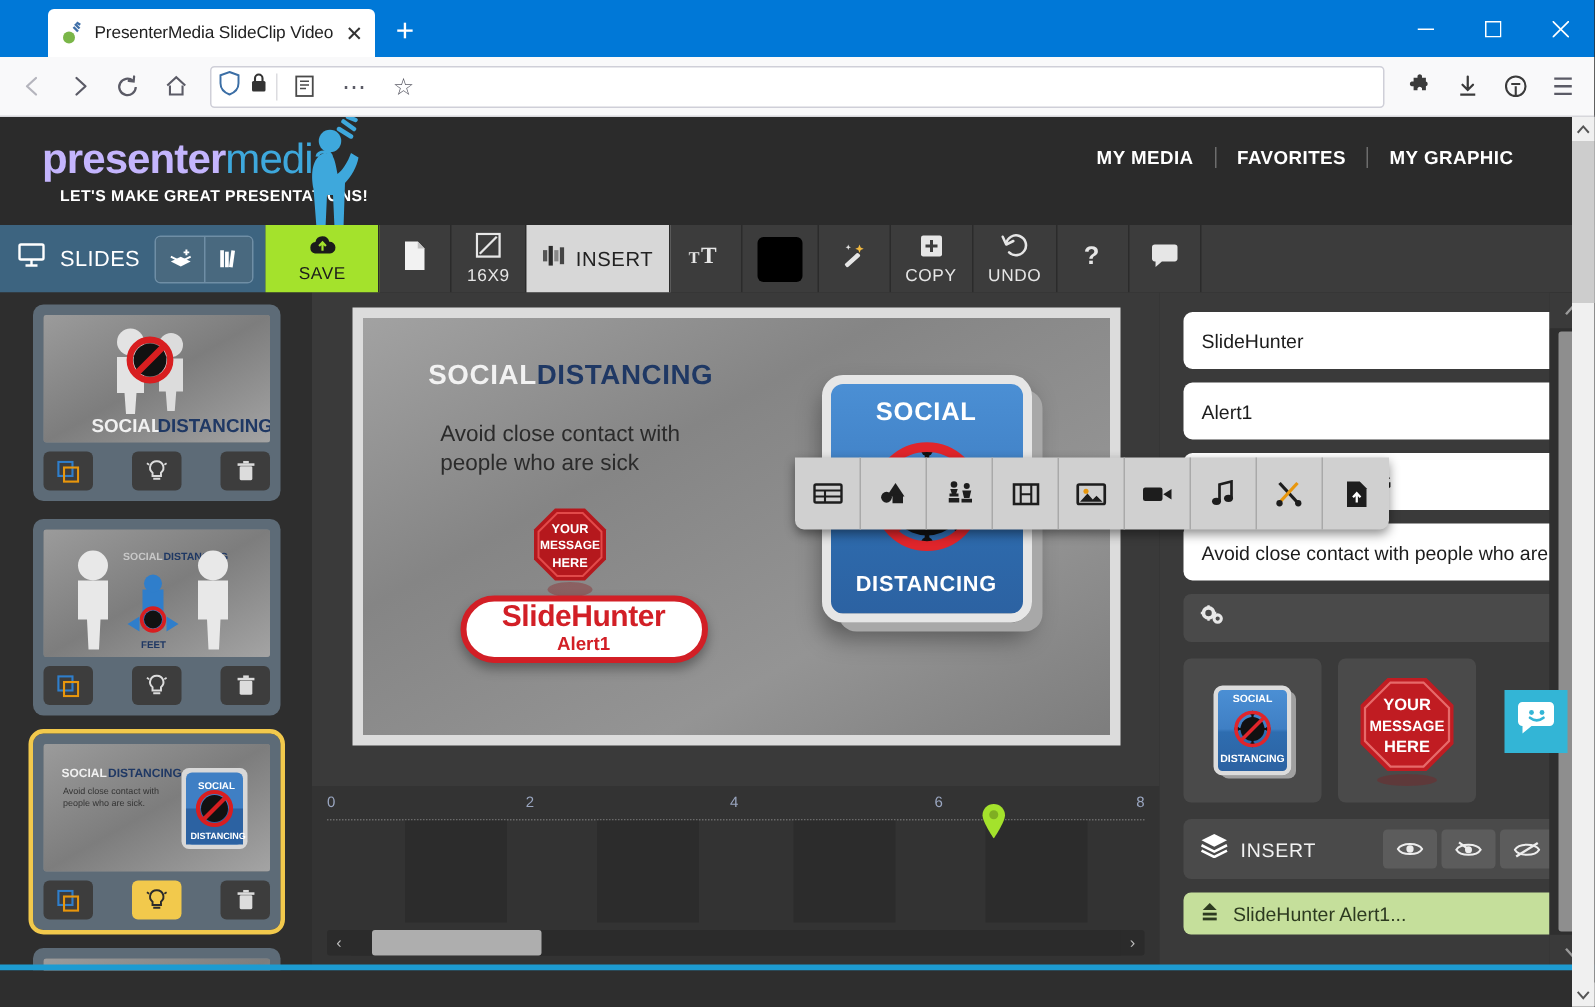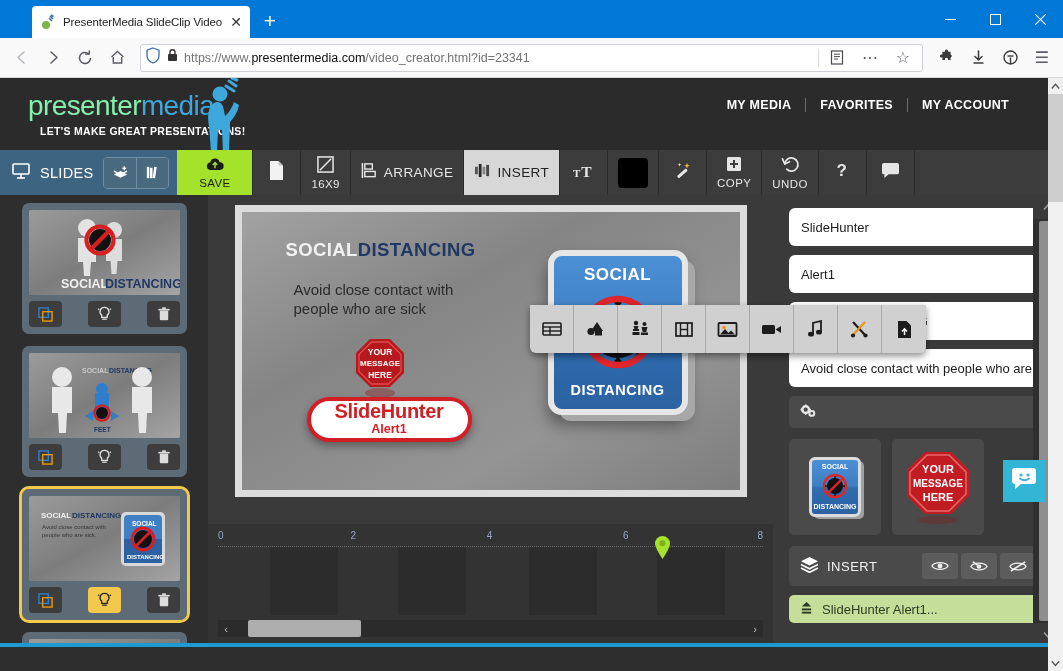--- a/index.html
+++ b/index.html
@@ -61,21 +61,21 @@
   .url-sep { width: 1px; height: 18px; background: #dcdce0; }
 
   
   .app { width: 1063px; height: 569px; position: relative; background: #2b2b2b; overflow: hidden; }
   .app-header {
     height: 72px; background: #2b2b2b; position: relative;
     display: flex; align-items: center;
   }
   .logo-wrap { margin-left: 28px; position: relative; }
   .logo-main { font-size: 28px; letter-spacing: -0.6px; line-height: 1; }
-  .logo-presenter { color: #86efac; font-weight: 400; }
+  .logo-presenter { color: #c4b5fd; font-weight: 700; }
   .logo-media { color: #3ea8dc; font-weight: 300; }
   .logo-tag {
     color: #fff; font-size: 10.5px; letter-spacing: 0.3px;
     margin-top: 5px; margin-left: 12px; font-weight: bold;
   }
   .logo-mark {
     position: absolute; left: 168px; top: -14px; width: 50px; height: 70px;
   }
   .header-right {
     position: absolute; right: 40px; top: 20px; text-align: right;
@@ -352,21 +352,20 @@
       <svg width="16" height="17" viewBox="0 0 16 17">
           <path d="M8 1 L14 3.2 V8.5 C14 12.3 11.2 14.8 8 16 C4.8 14.8 2 12.3 2 8.5 V3.2 Z" fill="none" stroke="#3b6ea5" stroke-width="1.3"></path>
         </svg>
     </span>
     <span>
       <svg width="13" height="15" viewBox="0 0 13 15">
           <rect x="2" y="6" width="9" height="7" rx="1" fill="#333"></rect>
           <path d="M4 6 V4.2 A2.5 2.5 0 0 1 9 4.2 V6" fill="none" stroke="#333" stroke-width="1.4"></path>
         </svg>
     </span>
-    <span class="url-text"><span class="dim">https://www.</span><span>presentermedia.com</span><span class="dim">/video_creator.html?id=23341</span></span>
     <span class="url-right">
       <span class="url-sep"></span>
       <span class="nav-icon">
         <svg width="14" height="15" viewBox="0 0 14 15">
             <rect x="1.5" y="1" width="11" height="13" fill="none" stroke="#4a4a4a" stroke-width="1.2"></rect>
             <line x1="4" y1="4.2" x2="10" y2="4.2" stroke="#4a4a4a" stroke-width="1"></line>
             <line x1="4" y1="6.6" x2="10" y2="6.6" stroke="#4a4a4a" stroke-width="1"></line>
             <line x1="4" y1="9" x2="8" y2="9" stroke="#4a4a4a" stroke-width="1"></line>
           </svg>
       </span>
@@ -409,21 +408,21 @@
           <circle cx="24" cy="16" r="7.5" fill="#3ea8dc"></circle>
           <path d="M20 24 C12 27 11 38 13 48 L15 74 L21 74 L22 52 L26 52 L27 74 L33 74 L34 44 C38 40 42 33 43 27 L38 24 C36 30 32 36 29 38 C27 26 26 24 20 24 Z" fill="#3ea8dc"></path>
           <path d="M33 3 L40 8 M36 0 L41 2 M30 8 L38 13" stroke="#3ea8dc" stroke-width="3" stroke-linecap="round" fill="none"></path>
         </svg>
       </div>
     </div>
     <div class="header-right">
       <div class="header-links">
         <span class="header-link">MY MEDIA</span>
         <span class="header-link">FAVORITES</span>
-        <span class="header-link">MY ACCOUNT</span>
+        <span class="header-link">MY GRAPHIC</span>
       </div>
     </div>
   </div>
 
   <div class="toolbar">
     <div class="tb-slides">
       <span>
         <svg width="18" height="18" viewBox="0 0 18 18">
             <rect x="1" y="2" width="16" height="10" rx="1" fill="none" stroke="#fff" stroke-width="1.6"></rect>
             <line x1="9" y1="12" x2="9" y2="16" stroke="#fff" stroke-width="1.6"></line>
@@ -471,32 +470,20 @@
     <div class="tb-item">
       <span>
         <svg width="17" height="17" viewBox="0 0 18 18">
             <rect x="1" y="1" width="16" height="16" fill="none" stroke="#e6e6e6" stroke-width="1.6"></rect>
             <line x1="3" y1="15" x2="15" y2="3" stroke="#e6e6e6" stroke-width="1.6"></line>
           </svg>
       </span>
       <span class="tb-label">16X9</span>
     </div>
 
-    <div class="tb-item">
-      <span class="tb-row">
-        <span>
-          <svg width="17" height="17" viewBox="0 0 18 18">
-              <line x1="1.5" y1="1" x2="1.5" y2="17" stroke="#e6e6e6" stroke-width="1.6"></line>
-              <rect x="4" y="2" width="8" height="5.5" fill="none" stroke="#e6e6e6" stroke-width="1.5"></rect>
-              <rect x="4" y="10" width="11" height="5.5" fill="none" stroke="#e6e6e6" stroke-width="1.5"></rect>
-            </svg>
-        </span>
-        <span class="tb-label big">ARRANGE</span>
-      </span>
-    </div>
 
     <div class="tb-item active">
       <span class="tb-row">
         <span>
           <svg width="17" height="15" viewBox="0 0 18 16">
               <rect x="1" y="4" width="3" height="8" fill="#555"></rect>
               <rect x="5" y="1" width="3" height="14" fill="#2b2b2b"></rect>
               <rect x="9" y="4" width="3" height="8" fill="#888"></rect>
               <rect x="13" y="2" width="3" height="12" fill="#444"></rect>
             </svg>

